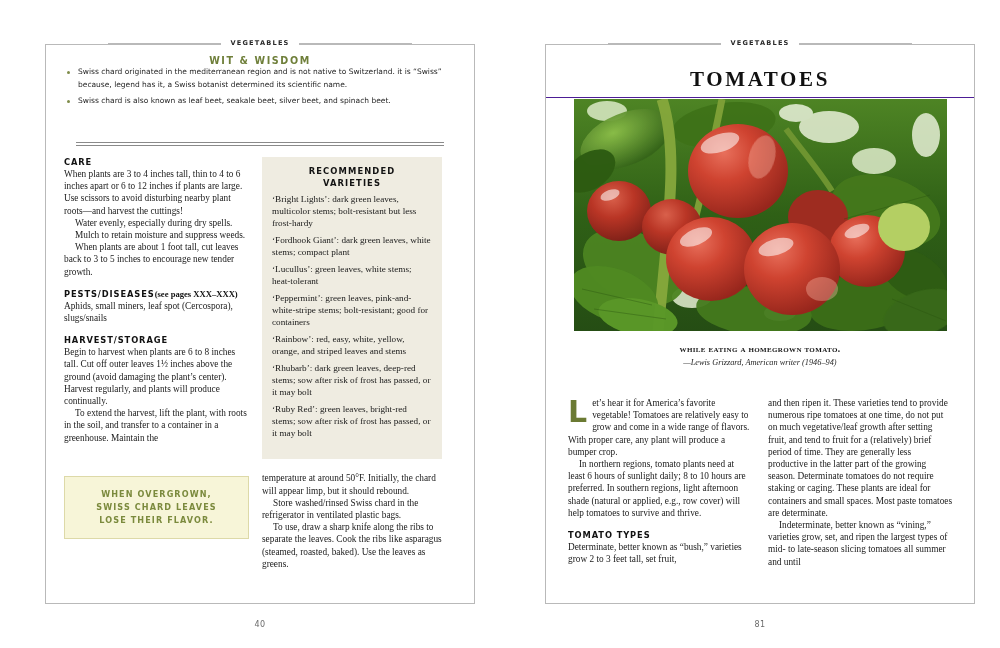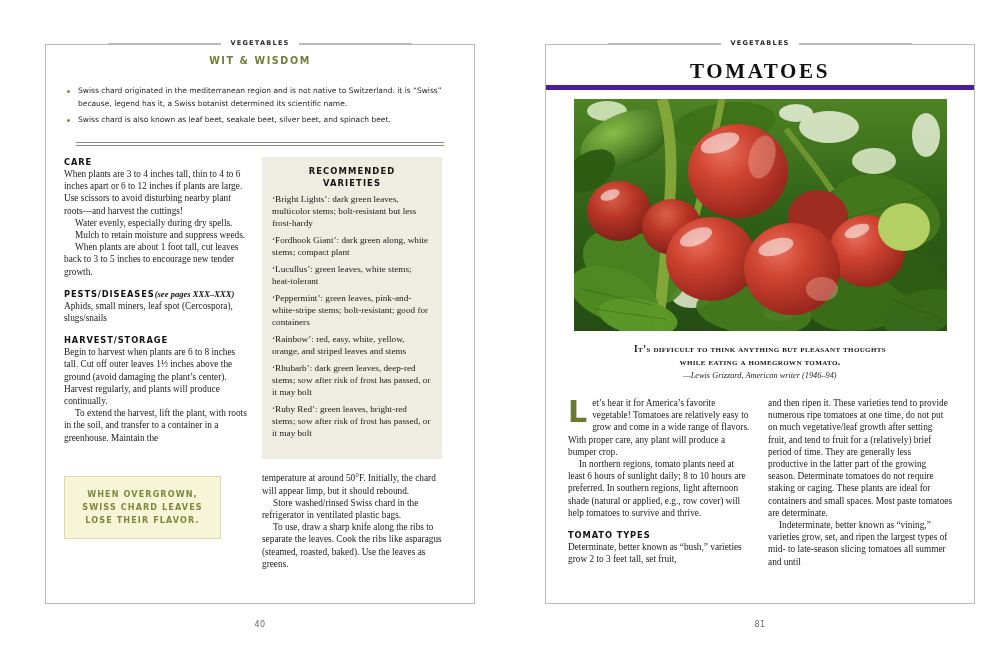--- a/index.html
+++ b/index.html
@@ -72,21 +72,21 @@
     position: absolute;
     top: 10px; left: 18px; right: 18px;
   }
   .wit-title {
     text-align: center;
     font-family: "DejaVu Sans", sans-serif;
     font-weight: bold;
     font-size: 9.6px;
     letter-spacing: 1.6px;
     color: #6f7f3a;
-    margin-bottom: 19px;
+    margin-bottom: 0;
   }
   .wit-list { margin: 0; padding: 0; list-style: none; }
   .wit-list li {
     position: relative;
     padding-left: 14px;
     font-family: "DejaVu Sans", sans-serif;
     font-size: 7.5px;
     line-height: 12.6px;
     color: #1f1f1f;
     margin-bottom: 4px;
@@ -126,21 +126,20 @@
     font-family: "DejaVu Sans", sans-serif;
     font-weight: bold;
     font-size: 8.3px;
     letter-spacing: 0.9px;
     color: #111;
     margin: 0 0 1px 0;
   }
   h3.sec .sec-note {
     font-family: "Liberation Serif", serif;
     font-weight: bold;
-    font-style: italic;
     letter-spacing: 0;
     font-size: 8.6px;
   }
   p.body {
     margin: 0;
     font-family: "Liberation Serif", serif;
     font-size: 9.3px;
     line-height: 12.2px;
     color: #1a1a1a;
     text-align: left;
@@ -170,39 +169,39 @@
     color: #1a1a1a;
     margin-bottom: 5.5px;
   }
   .rv-entry:last-child { margin-bottom: 9px; }
 
   
   .pullquote {
     position: absolute;
     left: 18px;
     bottom: 64px;
-    width: 157px;
+    width: 185px;
     background: #f7f5d8;
     border: 1px solid #ddd9a8;
     padding: 11px 15px;
     text-align: center;
     font-family: "DejaVu Sans", sans-serif;
     font-weight: bold;
     font-size: 8.1px;
     letter-spacing: 1.1px;
     line-height: 13px;
     color: #7b8a3d;
   }
 
   
   .chapter-head {
     position: absolute;
-    top: 4px; left: 0; right: 0;
+    top: 12px; left: 0; right: 0;
     height: 41px;
-    border-bottom: 5px solid #4c1d95;
+    border-bottom: 1px solid #4c1d95;
   }
   .chapter-title {
     position: absolute;
     left: 0; right: 0; top: 10px;
     text-align: center;
     font-family: "Liberation Serif", serif;
     font-weight: bold;
     font-size: 21px;
     letter-spacing: 2.6px;
     color: #101010;
@@ -313,21 +312,21 @@
           <p class="body indent">To extend the harvest, lift the plant, with roots in the soil, and transfer to a container in a greenhouse. Maintain the</p>
         </div>
 
         <div class="col-b">
           <div class="rv-box">
             <div class="rv-title">
               <div>RECOMMENDED</div>
               <div>VARIETIES</div>
             </div>
             <div class="rv-entry">‘Bright Lights’: dark green leaves, multicolor stems; bolt-resistant but less frost-hardy</div>
-            <div class="rv-entry">‘Fordhook Giant’: dark green along, white stems; compact plant</div>
+            <div class="rv-entry">‘Fordhook Giant’: dark green leaves, white stems; compact plant</div>
             <div class="rv-entry">‘Lucullus’: green leaves, white stems; heat-tolerant</div>
             <div class="rv-entry">‘Peppermint’: green leaves, pink-and-white-stripe stems; bolt-resistant; good for containers</div>
             <div class="rv-entry">‘Rainbow’: red, easy, white, yellow, orange, and striped leaves and stems</div>
             <div class="rv-entry">‘Rhubarb’: dark green leaves, deep-red stems; sow after risk of frost has passed, or it may bolt</div>
             <div class="rv-entry">‘Ruby Red’: green leaves, bright-red stems; sow after risk of frost has passed, or it may bolt</div>
           </div>
 
           <div style="height:13px"></div>
 
           <p class="body">temperature at around 50°F. Initially, the chard will appear limp, but it should rebound.</p>
@@ -441,21 +440,20 @@
           <g stroke="#2a5410" stroke-width="1" opacity="0.4" fill="none">
             <path d="M8 190 L78 206"></path>
               <path d="M20 210 L92 220"></path>
             <path d="M270 120 L356 96"></path>
               <path d="M318 200 L372 222"></path>
           </g>
         </svg>
       </div>
 
       <div class="quote-block">
-        <div class="quote-line">It’s difficult to think anything but pleasant thoughts</div>
         <div class="quote-line">while eating a homegrown tomato.</div>
         <div class="quote-attr">—Lewis Grizzard, American writer (1946–94)</div>
       </div>
 
       <div class="cols-right">
         <div class="rcol rcol-1">
           <p class="dropcap-para"><span class="dropcap">L</span><span>et’s hear it for America’s favorite vegetable! Tomatoes are relatively easy to grow and come in a wide range of flavors. With proper care, any plant will produce a bumper crop.</span></p>
           <p class="body indent">In northern regions, tomato plants need at least 6 hours of sunlight daily; 8 to 10 hours are preferred. In southern regions, light afternoon shade (natural or applied, e.g., row cover) will help tomatoes to survive and thrive.</p>
 
           <div class="sec-gap"></div>

